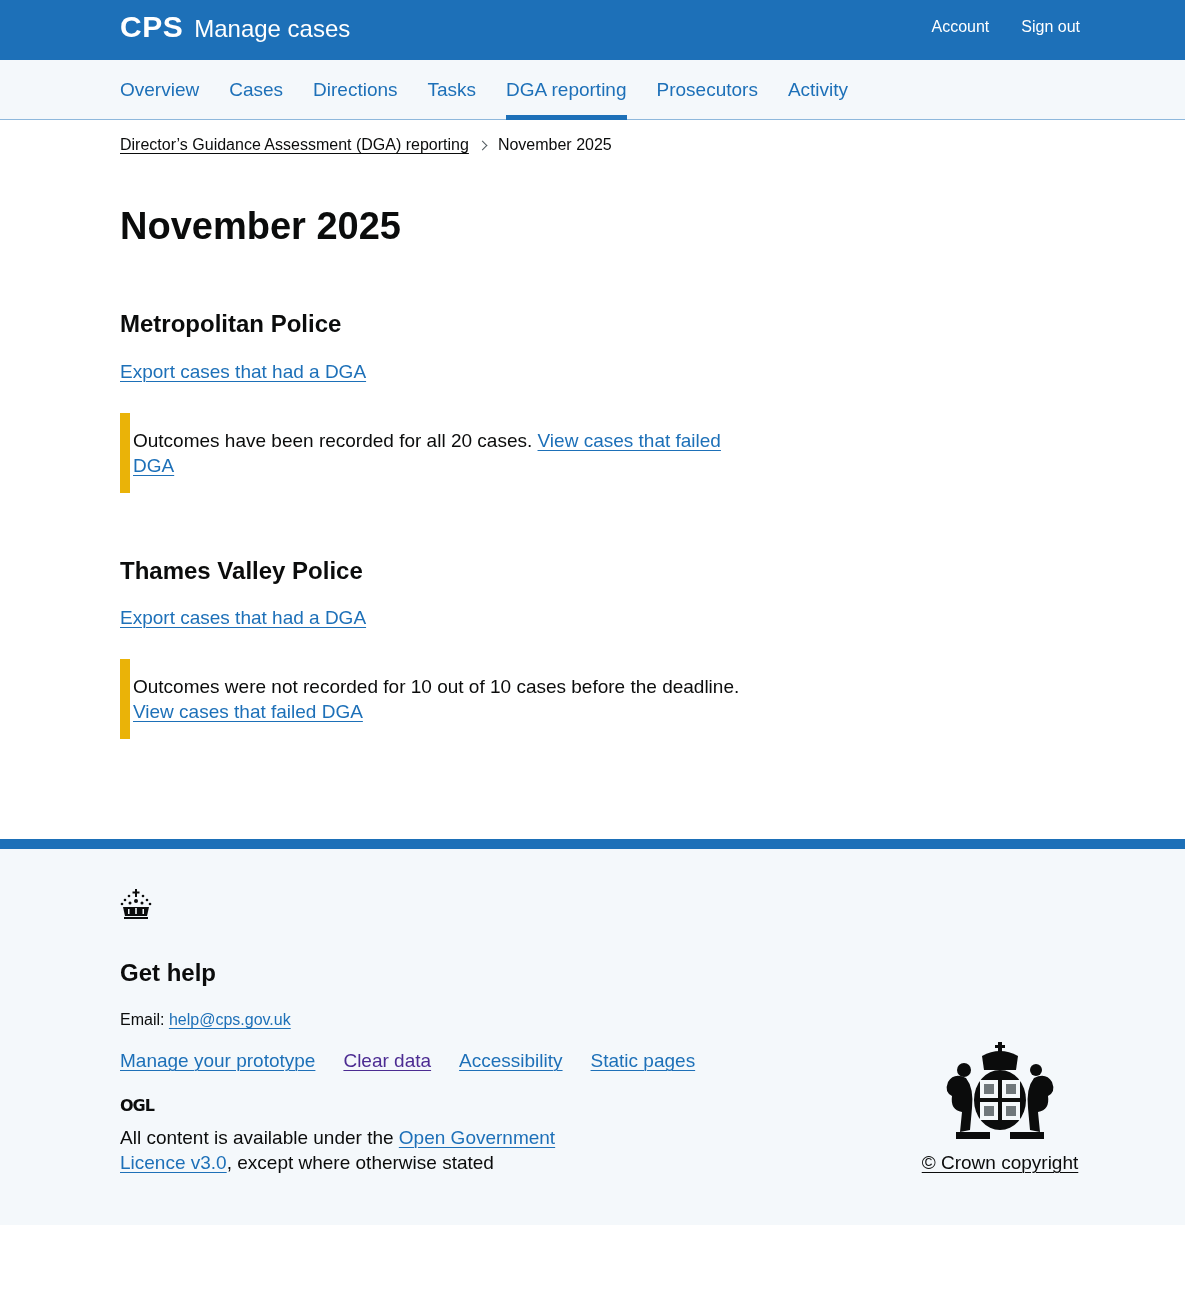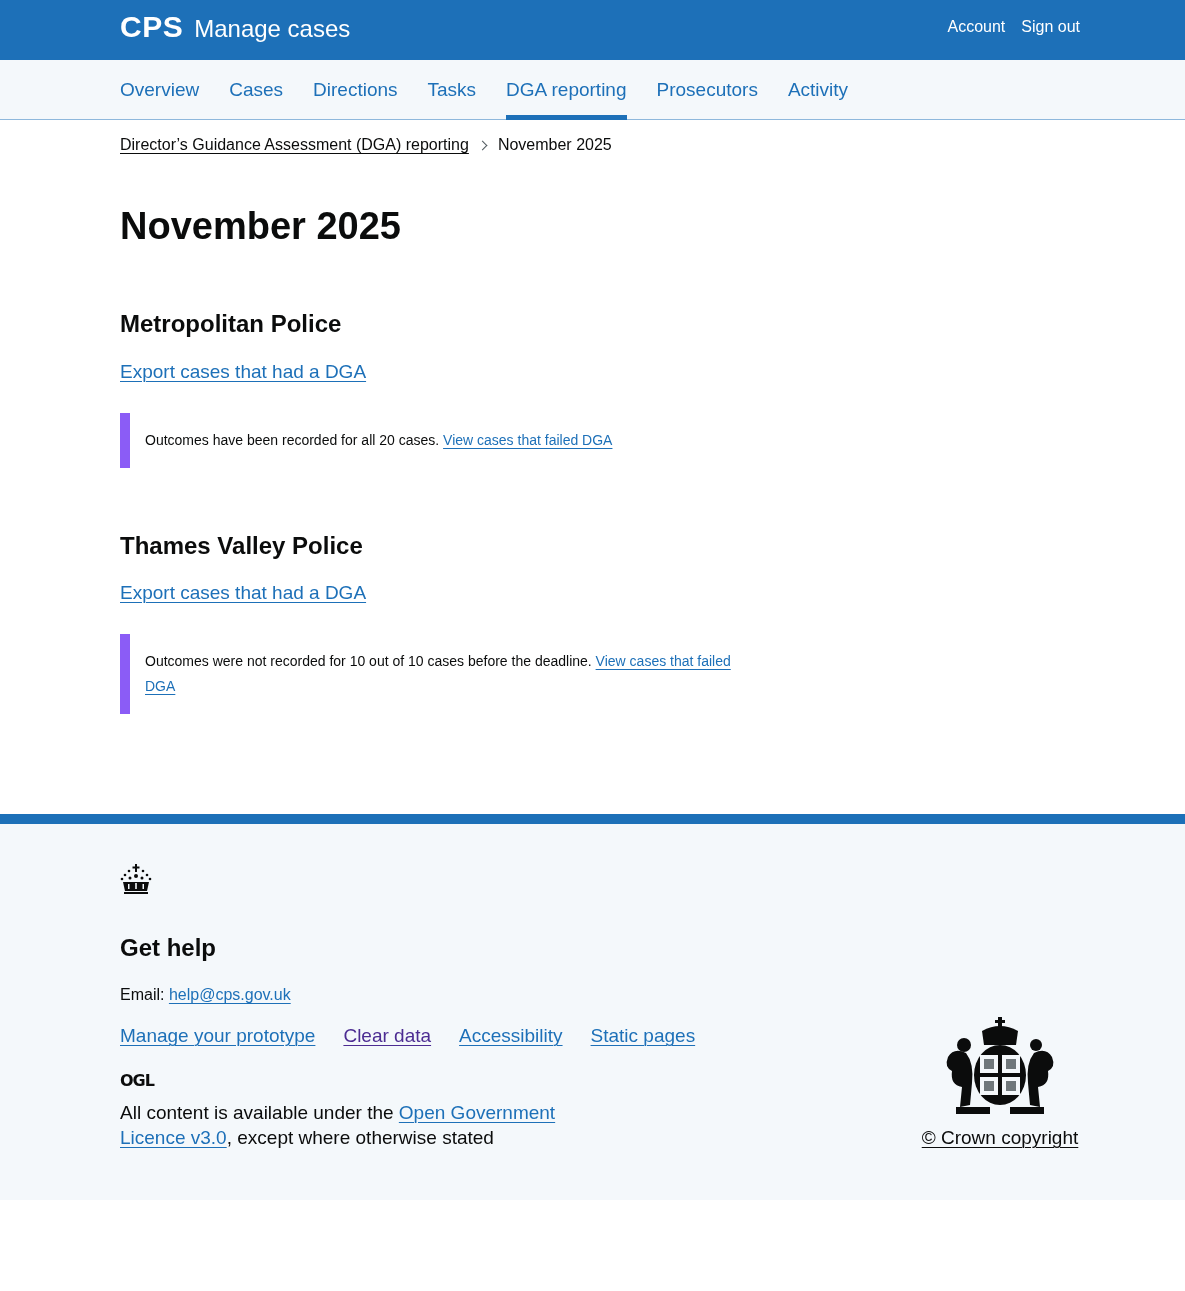--- a/index.html
+++ b/index.html
@@ -7,21 +7,21 @@
   body { font-family: "Liberation Sans", "DejaVu Sans", sans-serif; color: #0b0c0c; }
   a { color: #1d70b8; text-decoration: underline; text-underline-offset: 3px; text-decoration-thickness: 1px; }
   .wrap { width: 960px; margin-left: 120px; }
 
   
   .header { background: #1d70b8; height: 60px; }
   .header .wrap { display: flex; align-items: center; justify-content: space-between; height: 53px; }
   .brand { display: flex; align-items: baseline; color: #fff; }
   .brand-logo { font-weight: 700; font-size: 30px; letter-spacing: 0.5px; margin-right: 11px; }
   .brand-service { font-size: 24px; }
-  .header-nav { display: flex; gap: 16px; }
+  .header-nav { display: flex; gap: 32px; }
   .header-nav a { color: #fff; text-decoration: none; font-size: 16px; }
 
   
   .primary-nav { background: #f4f8fb; border-bottom: 1px solid #8eb8dc; height: 60px; }
   .primary-nav .wrap { display: flex; height: 59px; }
   .nav-item { position: relative; margin-right: 30px; height: 59px; display: flex; align-items: center; text-align: right; }
   .nav-item a { text-decoration: none; font-size: 19px; color: #1d70b8; }
   .nav-item.active::after { content: ""; position: absolute; left: 0; right: 0; bottom: -1px; height: 5px; background: #1d70b8; }
 
   
@@ -29,21 +29,21 @@
   .breadcrumb a { color: #0b0c0c; }
   .breadcrumb .chev { display: inline-block; width: 7px; height: 7px; border-top: 1px solid #505a5f; border-right: 1px solid #505a5f; transform: rotate(45deg); margin: 0 12px 0 10px; }
 
   h1 { font-size: 38px; font-weight: 700; margin-top: 52px; line-height: 1.1; }
   .lead { font-size: 19px; margin-top: 30px; line-height: 1.3; }
 
   .section { margin-top: 62px; }
   .section + .section { margin-top: 64px; }
   h2 { font-size: 24px; font-weight: 700; line-height: 1.2; }
   .export-link { display: inline-block; margin-top: 22px; font-size: 19px; }
-  .inset { border-left: 10px solid #8b5cf6; padding: 15px 0 15px 15px; margin-top: 30px; width: 620px; font-size: 14px; line-height: 25px; }
+  .inset { border-left: 10px solid #eab308; padding: 15px 0 15px 3px; margin-top: 30px; width: 620px; font-size: 19px; line-height: 25px; }
 
   
   .footer { margin-top: 100px; border-top: 10px solid #1d70b8; background: #f4f8fb; padding-bottom: 50px; }
   .footer .wrap { position: relative; }
   .crown { margin-top: 40px; width: 32px; height: 30px; }
   .footer h2 { margin-top: 36px; font-size: 24px; }
   .help { margin-top: 22px; font-size: 16px; line-height: 20px; }
   .footer-links { display: flex; gap: 28px; margin-top: 20px; font-size: 19px; align-items: flex-end; }
   .footer-links a.visited { color: #4c2c92; }
   .ogl { margin-top: 24px; width: 41px; height: 17px; }

